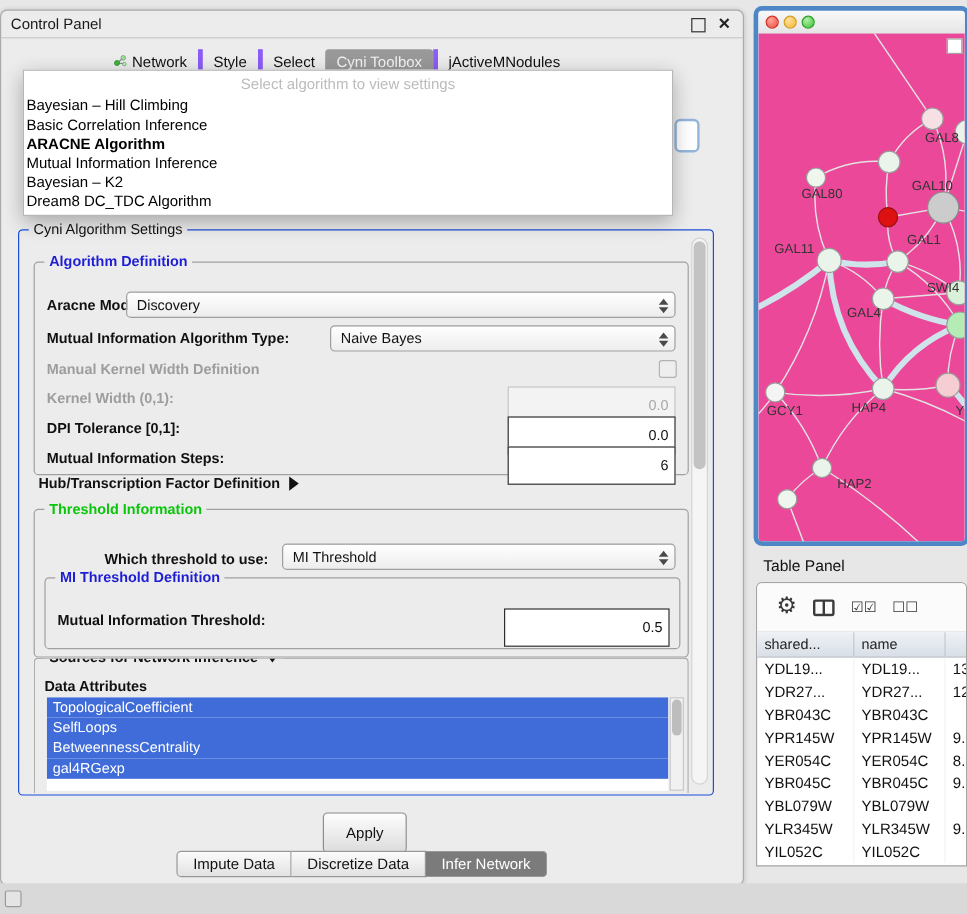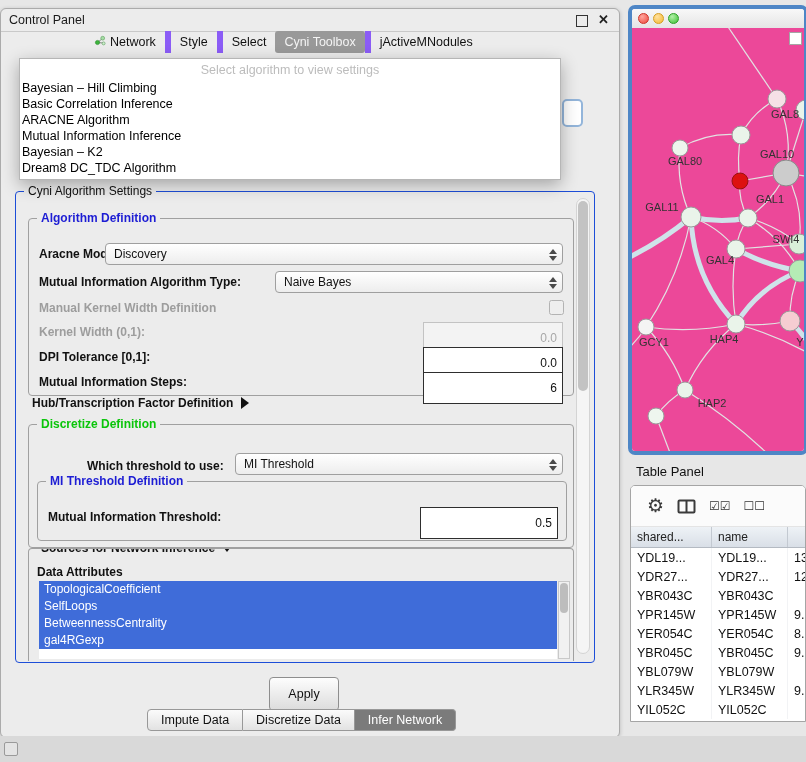--- a/index.html
+++ b/index.html
@@ -9,30 +9,30 @@
     -webkit-font-smoothing:antialiased;
   }
   
   .cp{position:absolute;left:0;top:8px;width:618px;height:728px;background:#ececec;
       border:1px solid #ababab;border-radius:6px;box-shadow:0 1px 4px rgba(0,0,0,.2);}
   .cp-titlebar{position:absolute;left:0;top:0;right:0;height:22px;border-bottom:1px solid #c9c9c9;}
   .cp-title{position:absolute;left:8px;top:4px;font-size:12.5px;color:#1a1a1a;}
   .cp-float{position:absolute;right:31px;top:6px;width:10px;height:10px;border:1.5px solid #333;background:transparent;}
   .cp-close{position:absolute;right:10px;top:3px;font-size:13px;font-weight:bold;color:#222;line-height:16px;}
   
-  .tab-bar{position:absolute;left:84px;top:21px;height:24px;display:flex;align-items:center;}
-  .tab{font-size:12.5px;padding:4px 9px;color:#111;display:flex;align-items:center;gap:4px;border-left:6px solid #8b5cf6;}
+  .tab-bar{position:absolute;left:84px;top:31px;height:24px;display:flex;align-items:center;}
+  .tab{font-size:12.5px;padding:4px 9px;color:#111;display:flex;align-items:center;gap:4px;border-left:4px solid #8b5cf6;}
   .tab:first-child{border-left:none;}
   .tab.active{background:#999;color:#f4f4f4;border-radius:3px;border-left:none;}
   
   .popup{position:absolute;left:18px;top:49px;width:540px;background:#fff;border:1px solid #b6b6b6;
          box-shadow:0 5px 16px rgba(0,0,0,.3);z-index:60;padding-bottom:3px;}
   .popup-head{text-align:center;color:#bcbcbc;font-size:12.5px;padding:4px 0 3px;}
   .popup-item{font-size:12.5px;height:16px;line-height:16px;padding-left:2px;color:#000;white-space:nowrap;}
-  .popup-item.sel{font-weight:normal;}
+  .popup-item.sel{font-weight:bold;}
   .frag{position:absolute;left:561px;top:90px;width:17px;height:24px;border:2px solid #93b5da;border-radius:5px;background:#fff;z-index:55;}
   
   .grp{position:absolute;border:1px solid #a0a0a0;border-radius:4px;}
   .box-title{position:absolute;top:-8px;left:8px;background:#ececec;padding:0 4px;font-size:12px;white-space:nowrap;}
   .box-title.black{color:#111;}
   .box-title.blue{color:#1d1dd4;font-weight:bold;}
   .box-title.green{color:#0bc50b;font-weight:bold;}
   .box-title.boldblack{color:#111;font-weight:bold;display:flex;align-items:center;gap:6px;}
   .settings{position:absolute;left:14px;top:182px;width:578px;height:470px;border:1px solid #1d4ed8;border-radius:4px;}
   .lbl{position:absolute;font-size:12px;font-weight:bold;color:#111;white-space:nowrap;}
@@ -166,21 +166,21 @@
       <span class="lbl" style="left:10px;top:156px;">Mutual Information Steps:</span>
       <input class="fld" style="left: 394px; top: 153px; width: 140px;" value="6">
     </div>
 
     <div class="hub">
       <span>Hub/Transcription Factor Definition</span>
       <span class="tri-right"></span>
     </div>
 
     <div class="grp" style="left:12px;top:232px;width:544px;height:122px;">
-      <span class="box-title green">Discretize Definition</span>
+      <span class="box-title green">Threshold Information</span>
 
       <span class="lbl" style="left:58px;top:34px;">Which threshold to use:</span>
       <div class="combo" style="left:206px;top:28px;width:328px;">
         <span>MI Threshold</span>
         <span class="arrows"></span>
       </div>
 
       <div class="grp" style="left:8px;top:56px;width:528px;height:58px;">
         <span class="box-title blue">MI Threshold Definition</span>
         <span class="lbl" style="left:10px;top:28px;">Mutual Information Threshold:</span>

